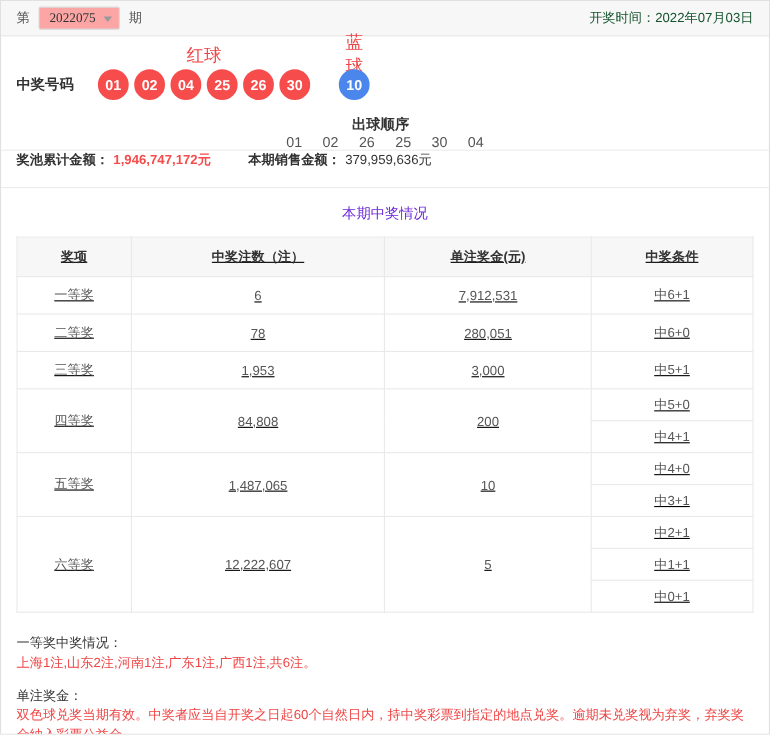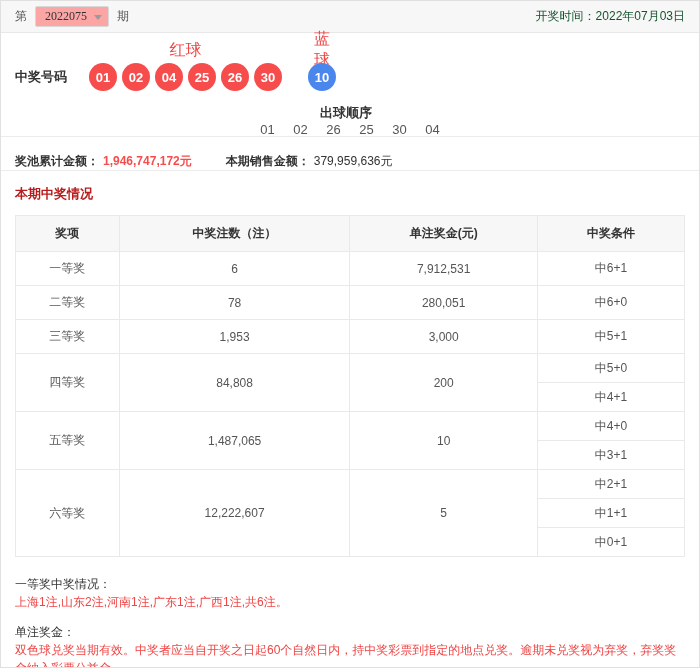--- a/index.html
+++ b/index.html
@@ -52,33 +52,33 @@
   .ball.red { background:var(--red); }
   .ball.blue { background:var(--blue); margin-left:26px; }
   .order-row { margin-top:12px; height:20px;flex-direction:column; }
   .order-nums { display:flex; gap:5px; }
   .order-num {
     width:28px; text-align:center; font-size:13px; color:#555;
   }
   
   .pool-bar {
     height:35px; border-top:1px solid #ececec; border-bottom:1px solid #ececec;
-    display:flex; align-items:flex-end; padding:0 14px; font-size:12px;
+    display:flex; align-items:flex-start; padding:0 14px; font-size:12px;
   }
   .pool-label { color:#333; font-weight:bold; }
   .pool-label.sales { margin-left:34px; }
   .pool-value { color:#333; margin-left:4px; }
   .pool-value.red-text { color:var(--red); font-weight:bold; }
   
   .table-section { padding:0 14px; }
   .table-title {
-    text-align:left; font-size:13px; font-weight:bold; color:#b91c1c;
+    text-align:center; font-size:13px; font-weight:normal; color:#6d28d9;
     padding:14px 0 12px 0;
   }
-  table.prize-table { width:100%; border-collapse:collapse; font-size:12px; }
+  table.prize-table { width:100%; border-collapse:collapse; font-size:12px;text-decoration:underline; }
   .prize-table th {
     background:#f7f7f7; border:1px solid #e9e9e9; height:36px;
     font-weight:bold; color:#333; font-size:12px;
   }
   .prize-table th:nth-child(1){ width:15.5%; }
   .prize-table th:nth-child(2){ width:34.5%; }
   .prize-table th:nth-child(3){ width:28%; }
   .prize-table th:nth-child(4){ width:22%; }
   .prize-table td {
     border:1px solid #e9e9e9; height:34px; text-align:center; color:#555;

